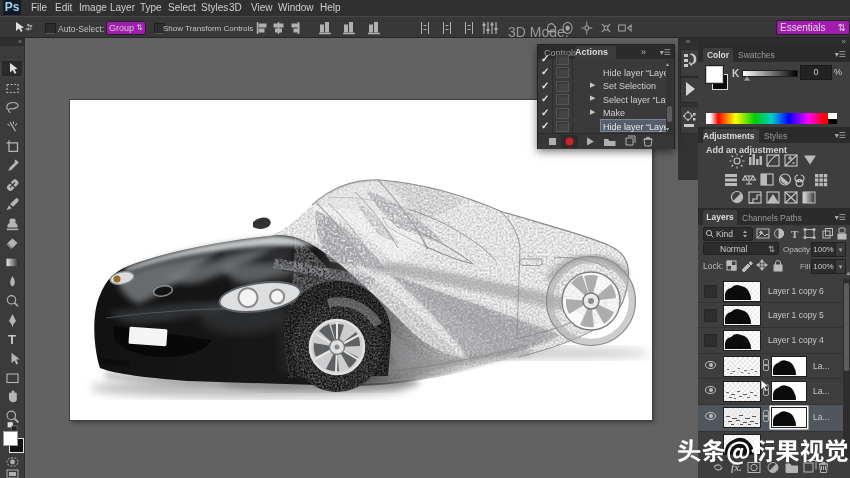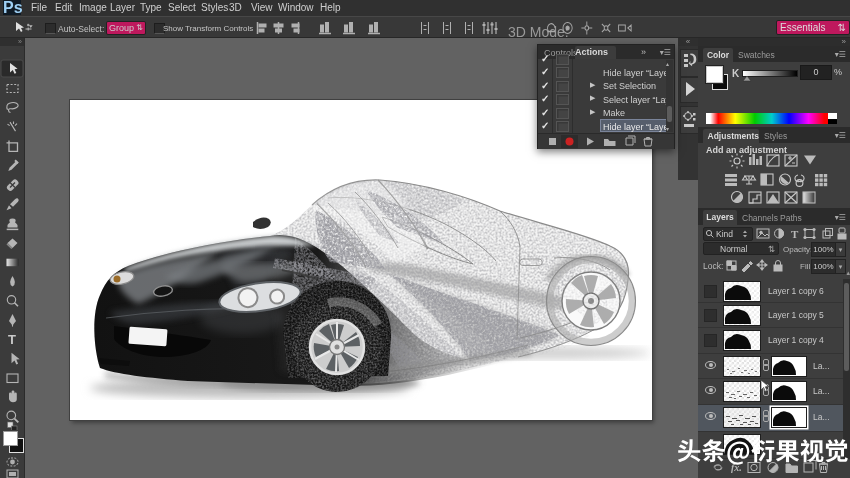--- a/index.html
+++ b/index.html
@@ -1,25 +1,25 @@
 <!DOCTYPE html>
 <html><head>
 <meta charset="utf-8">
 <style>
 html,body{margin:0;padding:0;}
 body{width:850px;height:478px;overflow:hidden;position:relative;font-family:"Liberation Sans",sans-serif;background:#626262;}
 .abs{position:absolute;}
 
 #menubar{left:0;top:0;width:850px;height:16px;background:#303030;color:#cfcfcf;font-size:10px;}
 #menubar .m{position:absolute;top:2px;}
-#pslogo{position:absolute;left:3px;top:0;width:18px;height:15px;background:#101b26;color:#9fd1f5;font-weight:bold;font-size:16px;text-align:center;line-height:15px;}
+#pslogo{position:absolute;left:3px;top:0;width:18px;height:15px;background:#101b26;color:#9fd1f5;font-weight:bold;font-size:12px;text-align:center;line-height:15px;}
 
 #optbar{left:0;top:16px;width:850px;height:22px;background:#383838;border-top:1px solid #474747;border-bottom:1px solid #272727;box-sizing:border-box;color:#c5c5c5;font-size:9px;}
 .chk{position:absolute;width:9px;height:9px;background:#2c2c2c;border:1px solid #1d1d1d;border-bottom-color:#555;}
-.dd{position:absolute;background:#be185d;border:1px solid #222;border-radius:2px;color:#ccc;}
+.dd{position:absolute;background:#a21caf;border:1px solid #222;border-radius:2px;color:#ccc;}
 
 #toolbar{left:0;top:38px;width:25px;height:440px;background:#3b3b3b;border-right:1px solid #2b2b2b;box-sizing:border-box;}
 
 #workspace{left:25px;top:38px;width:673px;height:440px;background:#626262;}
 #canvas{position:absolute;left:45px;top:62px;width:582px;height:320px;background:#fff;outline:1px solid #404040;box-shadow:2px 3px 4px rgba(0,0,0,0.35);}
 
 #rightcol{left:698px;top:38px;width:152px;height:440px;background:#383838;}
 
 #strip{left:678px;top:38px;width:20px;height:142px;background:#333333;}
 
@@ -434,21 +434,21 @@
         <path d="M5 1 L9 6 L1 6 Z" fill="#9a9a9a" stroke="#333" stroke-width=".6"></path>
       </svg>
     <div style="position:absolute;left:102px;top:3px;width:30px;height:13px;background:#222;border:1px solid #191919;color:#ccc;font-size:9px;text-align:center;line-height:13px">0</div>
     <div style="position:absolute;left:136px;top:5px;color:#ccc;font-size:9px">%</div>
     <div style="position:absolute;left:8px;top:51px;width:122px;height:11px;background:linear-gradient(90deg,#fff 0%,#fff 3.5%,#f00 10%,#ff0 24%,#0c0 40%,#0cc 54%,#00f 68%,#f0f 84%,#f00 97%)"></div>
     <div style="position:absolute;left:130px;top:51px;width:9px;height:5.5px;background:#fff"></div>
     <div style="position:absolute;left:130px;top:56.5px;width:9px;height:5.5px;background:#000"></div>
   </div>
 
   <div style="position:absolute;left:0;top:89px;width:152px;height:16px;background:#2b2b2b;border-bottom:1px solid #242424">
-    <div style="position:absolute;left:5px;top:2px;width:56px;height:14px;background:#3e3e3e;border-radius:2px 2px 0 0;color:#dcdcdc;font-size:8.5px;font-weight:bold;text-align:right;line-height:14px">Adjustments</div>
+    <div style="position:absolute;left:5px;top:2px;width:56px;height:14px;background:#3e3e3e;border-radius:2px 2px 0 0;color:#dcdcdc;font-size:8.5px;font-weight:bold;text-align:left;line-height:14px">Adjustments</div>
     <div style="position:absolute;left:66px;top:4px;color:#9a9a9a;font-size:8.5px">Styles</div>
     <div style="position:absolute;right:4px;top:4px;color:#aaa;font-size:8px">▾☰</div>
   </div>
   <div style="position:absolute;left:0;top:105px;width:152px;height:65px;background:#3e3e3e">
     <div style="position:absolute;left:8px;top:2px;color:#d5d5d5;font-size:9px;font-weight:bold">Add an adjustment</div>
     <svg id="adjicons" opacity="0.95" style="position:absolute;left:0;top:0" width="152" height="66" viewBox="0 0 152 66">
       <g stroke="#d0d0d0" fill="none" stroke-width="1.1">
 
         <circle cx="39" cy="18" r="3"></circle>
           <path d="M39 12.5 v-2 M39 23.5 v2 M33.5 18 h-2 M44.5 18 h2 M35 14 l-1.5-1.5 M43 14 l1.5-1.5 M35 22 l-1.5 1.5 M43 22 l1.5 1.5"></path>

